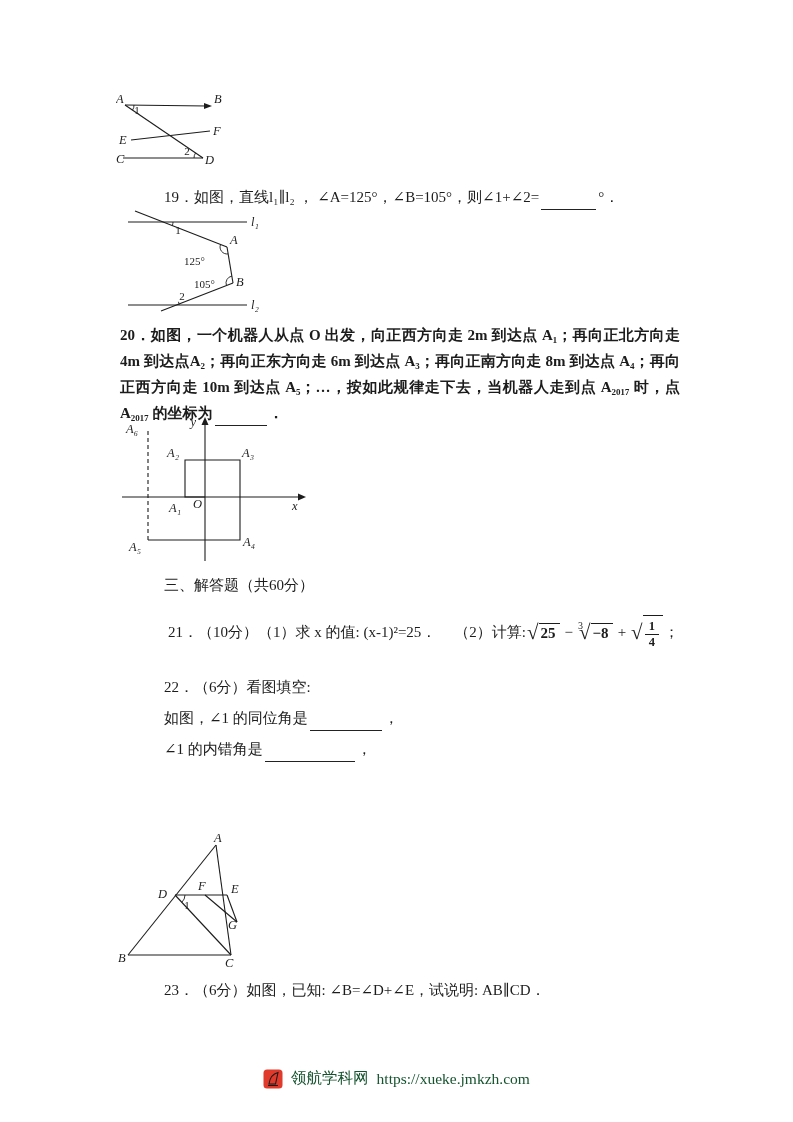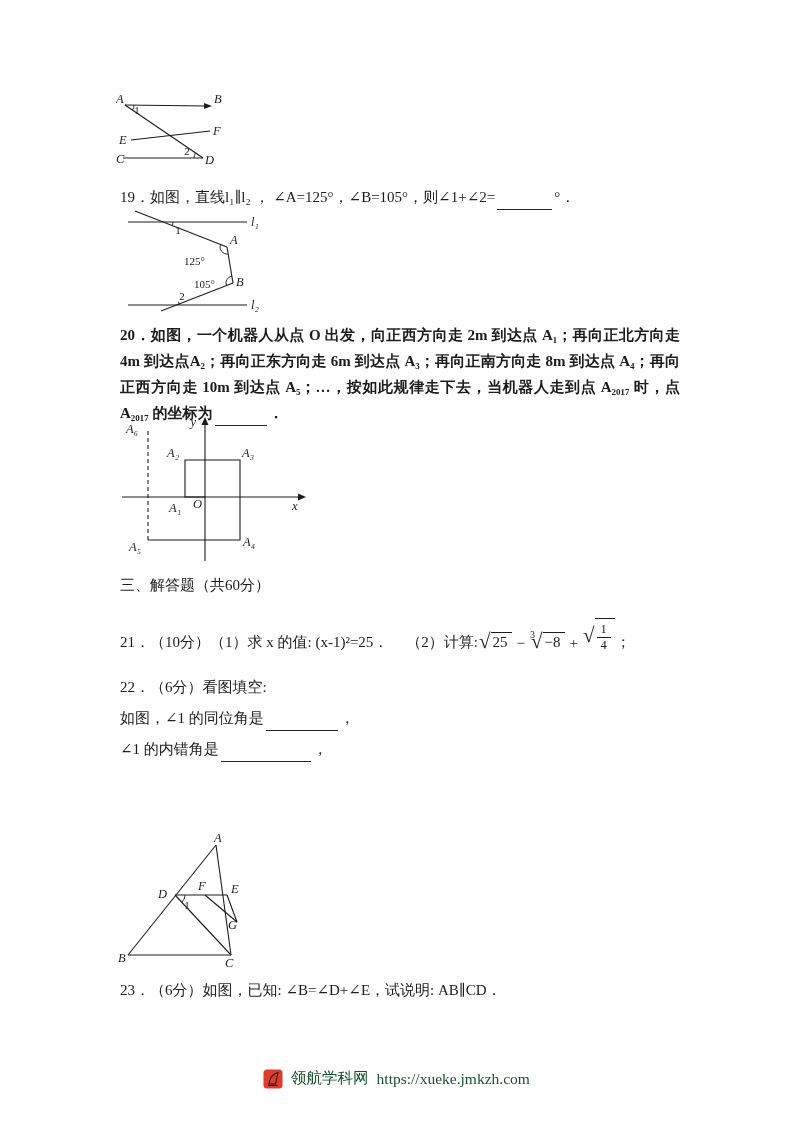--- a/index.html
+++ b/index.html
@@ -1,35 +1,35 @@
 <!DOCTYPE html>
 <html><head>
 <meta charset="utf-8">
 <style>
   html,body{margin:0;padding:0;background:#ffffff;}
   .page{position:relative;width:793px;height:1122px;background:#fff;overflow:hidden;
         font-family:"Liberation Serif","DejaVu Serif",serif;color:#1c1c1c;font-size:15px;}
   .abs{position:absolute;}
-  .qtext{line-height:26px;white-space:nowrap;}
+  .qtext{line-height:26px;white-space:nowrap;margin-left:44px;}
   .para{line-height:26px;width:560px;text-align:justify;white-space:normal;font-weight:bold;}
   .blank{display:inline-block;border-bottom:1px solid #222;height:0.95em;vertical-align:bottom;margin:0 2px;}
   .w52{width:52px;} .w55{width:55px;} .w72{width:72px;} .w90{width:90px;}
   .w100{width:100px;} .w180{width:180px;}
   svg line, svg polyline, svg path{stroke:#1c1c1c;stroke-width:1.1;fill:none;}
   svg .arc{stroke-width:0.9;}
   svg .dash{stroke-dasharray:4 3;}
   svg text{font-family:"Liberation Serif","DejaVu Serif",serif;font-size:12.5px;fill:#1c1c1c;stroke:none;}
   svg .it{font-style:italic;}
   svg .sm{font-size:11px;}
   svg .arrow{fill:#1c1c1c;stroke:none;}
-  .qline{display:flex;align-items:flex-end;}
+  .qline{display:flex;align-items:center;margin-left:48px;}
   .p2{margin-left:18px;}
   .rad{display:inline-flex;align-items:center;margin:0 1px;}
   .radsign{font-size:21px;line-height:1;}
-  .radbar{border-top:1.3px solid #1c1c1c;padding:1px 4px 0 2px;}
+  .radbar{border-top:1.3px solid #1c1c1c;padding:1px 4px 0 2px;font-weight:bold;}
   .radidx{font-size:10px;transform:translateY(-7px);margin-right:-4px;}
   .op{margin:0 4px;}
   .frac{display:inline-flex;flex-direction:column;align-items:center;line-height:1.15;font-size:12.5px;}
   .fnum{border-bottom:1px solid #1c1c1c;padding:0 4px;}
   .footer{position:absolute;left:0;top:1068px;width:793px;display:flex;justify-content:center;
           align-items:center;gap:8px;color:#14532d;font-size:15.5px;}
 </style>
 </head>
 <body>
 

